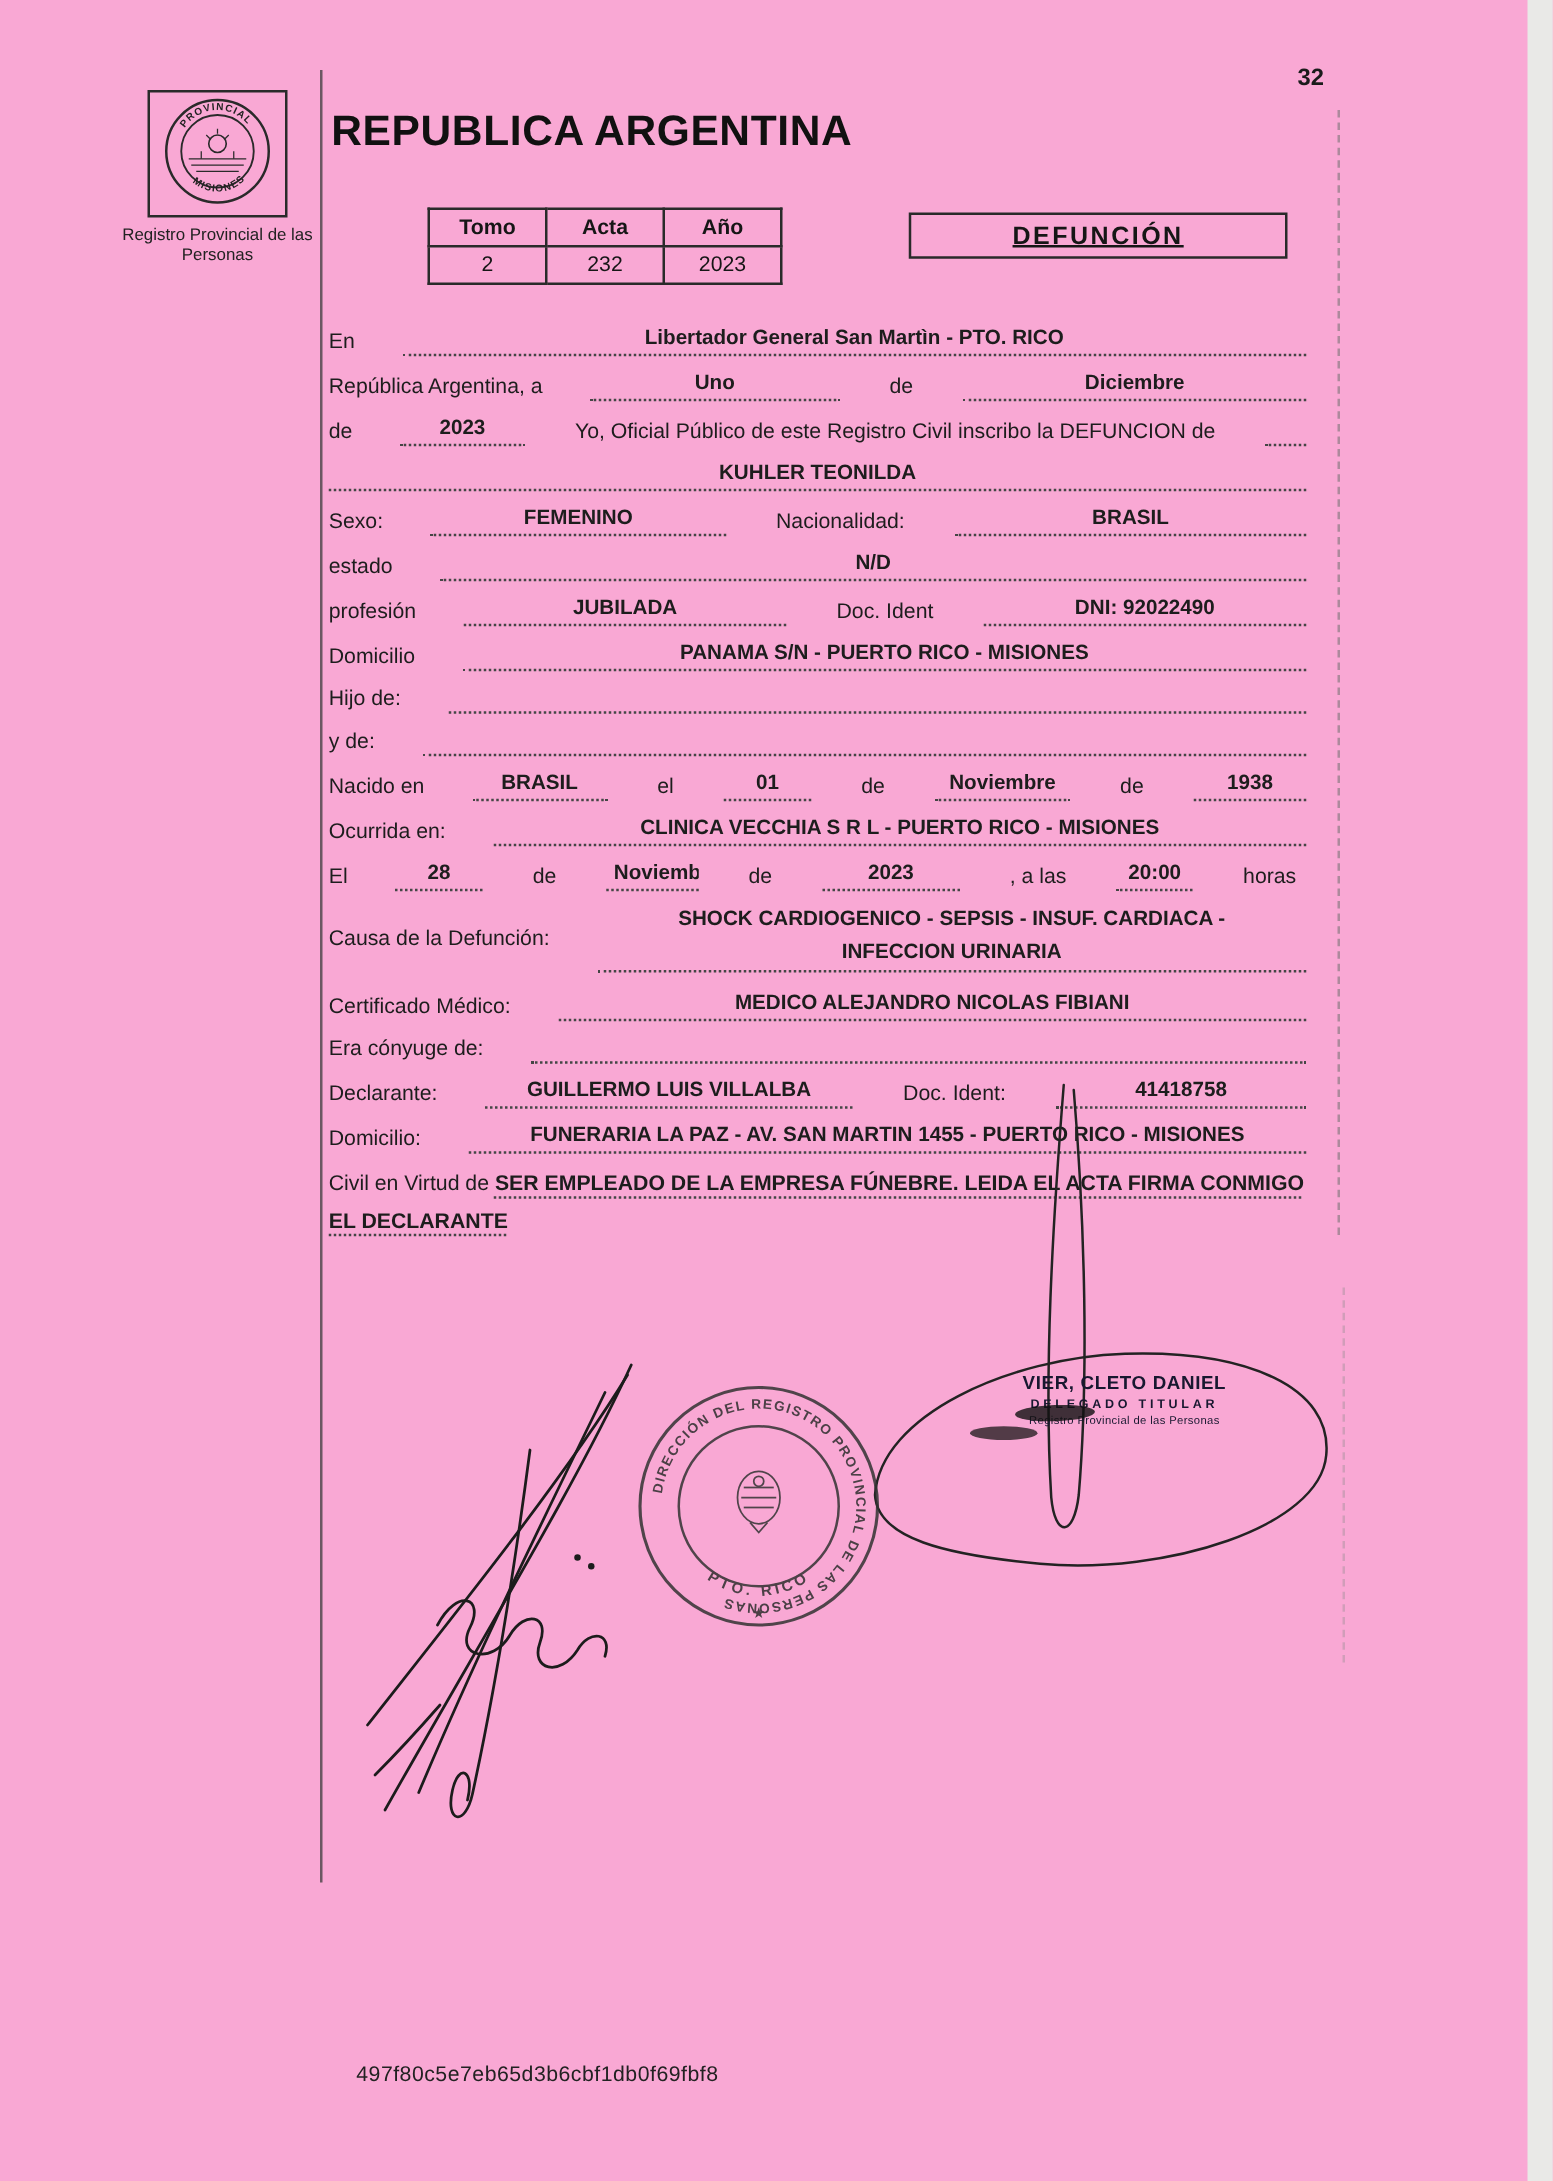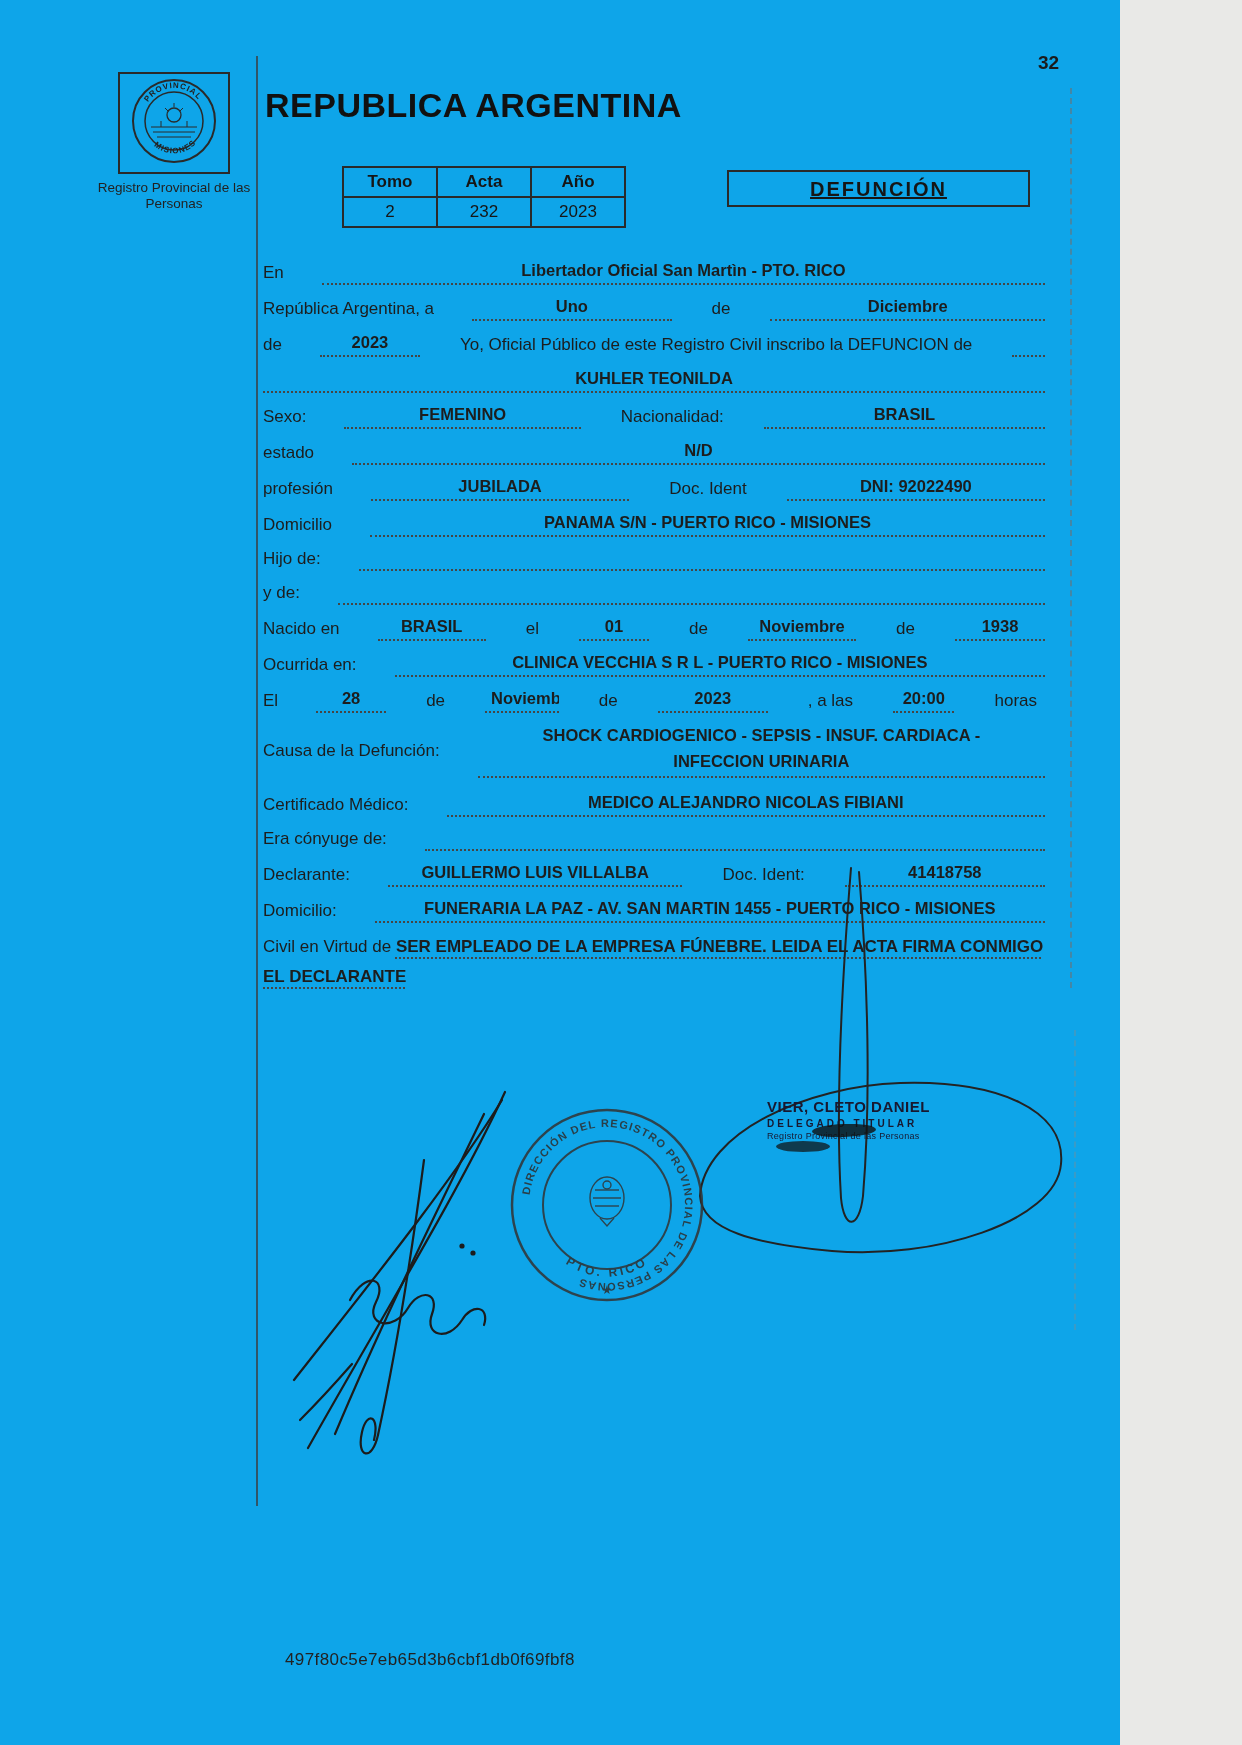--- a/index.html
+++ b/index.html
@@ -1,20 +1,20 @@
 <!DOCTYPE html>
 <html><head>
 <meta charset="utf-8">
 <style>
   * { margin:0; padding:0; box-sizing:border-box; }
   html,body { background:#e9e9e7; }
   body { width:1242px; font-family:"Liberation Sans", sans-serif; }
   .page {
-    position:relative; width:1120px; height:1745px;
-    background:#0ea5e9; color:#1b1b1b; overflow:hidden;
+    position:relative; width:1222px; height:1745px;
+    background:#f9a8d4; color:#1b1b1b; overflow:hidden;
   }
 
   
   .left-rule { position:absolute; left:256px; top:56px; height:1450px; border-left:2px solid #3c3c3c; opacity:.75; }
   .right-rule { position:absolute; left:1070px; top:88px; height:900px; border-left:2px dashed #707070; opacity:.55; }
   .right-rule2 { position:absolute; left:1074px; top:1030px; height:300px; border-left:2px dashed #8a8a8a; opacity:.35; }
 
   .page-num { position:absolute; left:1038px; top:52px; font-size:19px; font-weight:600; }
 
   
@@ -43,21 +43,21 @@
   .grow { flex:1; }
   .f1 { flex:1; } .f12 { flex:1.2; } .f14 { flex:1.4; } .f08 { flex:.8; }
   .w70 { width:70px; } .w90 { width:90px; } .w100 { width:100px; } .w110 { width:110px; }
   .causa-row { align-items:center; margin-top:4px; margin-bottom:12px; }
   .causa-val { flex:1; text-align:center; font-weight:bold; font-size:16.5px; line-height:26px; border-bottom:2px dotted #454545; padding-bottom:2px; }
   .obra { line-height:30px; margin-top:2px; }
   .obra-val { font-weight:bold; text-decoration:underline dotted #454545 2px; text-underline-offset:5px; }
 
   
   .sig-svg { position:absolute; left:0; top:860px; pointer-events:none; }
-  .official-stamp { position:absolute; left:767px; top:1098px; width:215px; text-align:left; color:#181830; pointer-events:none; }
+  .official-stamp { position:absolute; left:792px; top:1098px; width:215px; text-align:center; color:#181830; pointer-events:none; }
   .official-stamp .name { font-size:15px; font-weight:bold; letter-spacing:.5px; }
   .official-stamp .role { font-size:10px; font-weight:bold; letter-spacing:3px; margin-top:3px; }
   .official-stamp .org { font-size:9px; margin-top:2px; letter-spacing:.3px; }
   .smudge { position:absolute; background:#101010; border-radius:50%; opacity:.8; pointer-events:none; }
   .smudge.a { left:812px; top:1124px; width:64px; height:13px; transform:rotate(-2deg); }
   .smudge.b { left:776px; top:1141px; width:54px; height:11px; opacity:.72; }
 
   .footer-hash { position:absolute; left:285px; top:1650px; font-size:17px; letter-spacing:.4px; color:#222; }
 </style>
 </head>
@@ -116,21 +116,21 @@
     </tr>
   </tbody>
     </table>
 
   <div class="defuncion-box">DEFUNCIÓN</div>
 
   <div class="form">
 
     <div class="row">
       <span class="lbl">En</span>
-      <span class="fill grow">Libertador Oficial San Martìn - PTO. RICO</span>
+      <span class="fill grow">Libertador General San Martìn - PTO. RICO</span>
     </div>
 
     <div class="row">
       <span class="lbl">República Argentina, a</span>
       <span class="fill f1">Uno</span>
       <span class="mid">de</span>
       <span class="fill f14">Diciembre</span>
     </div>
 
     <div class="row">

